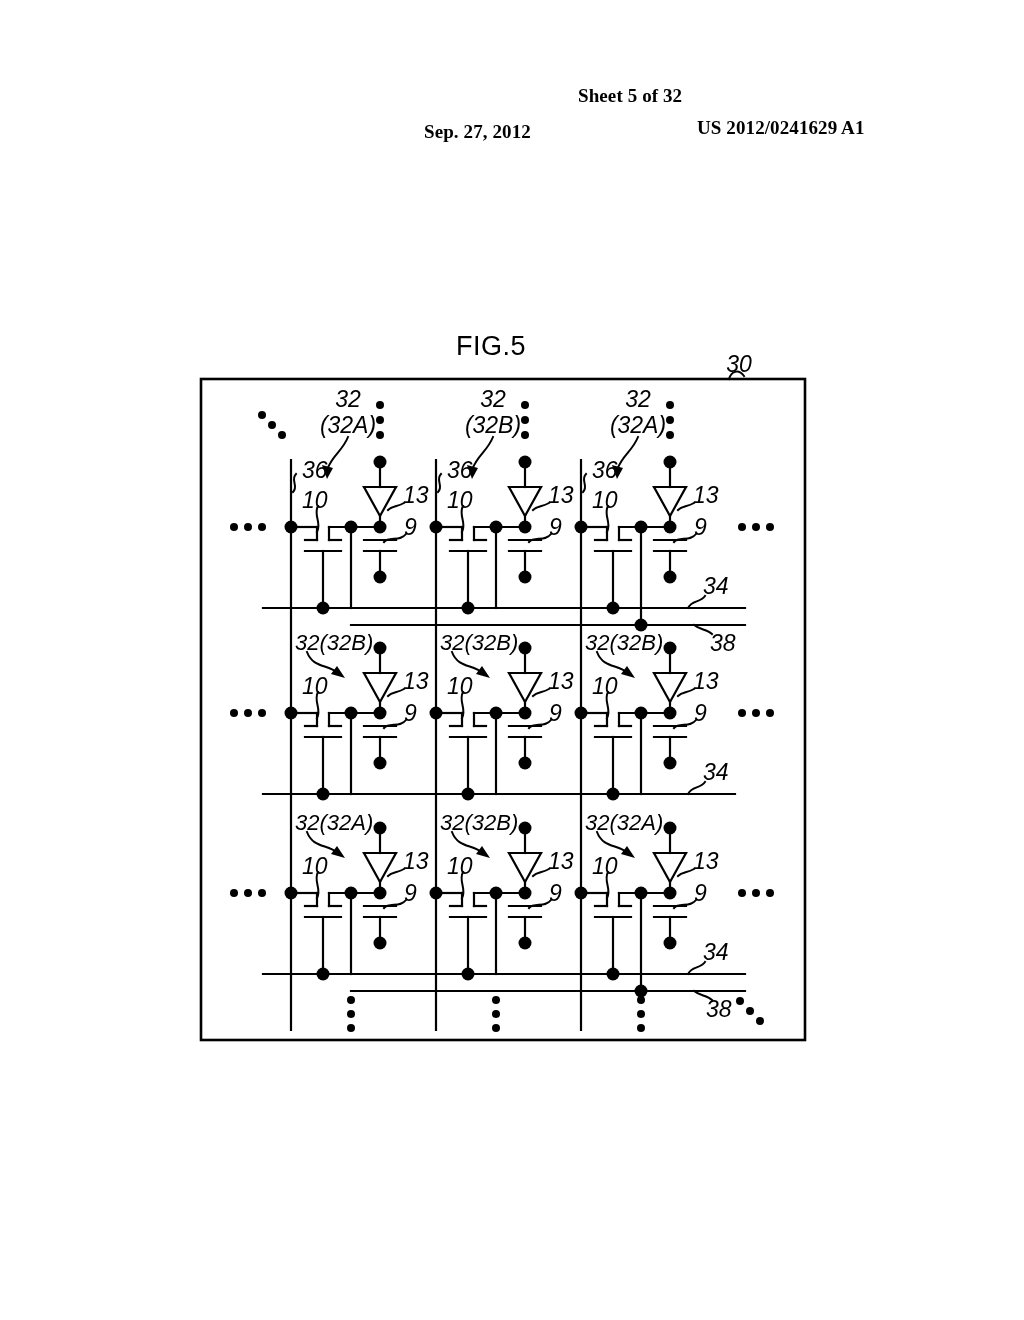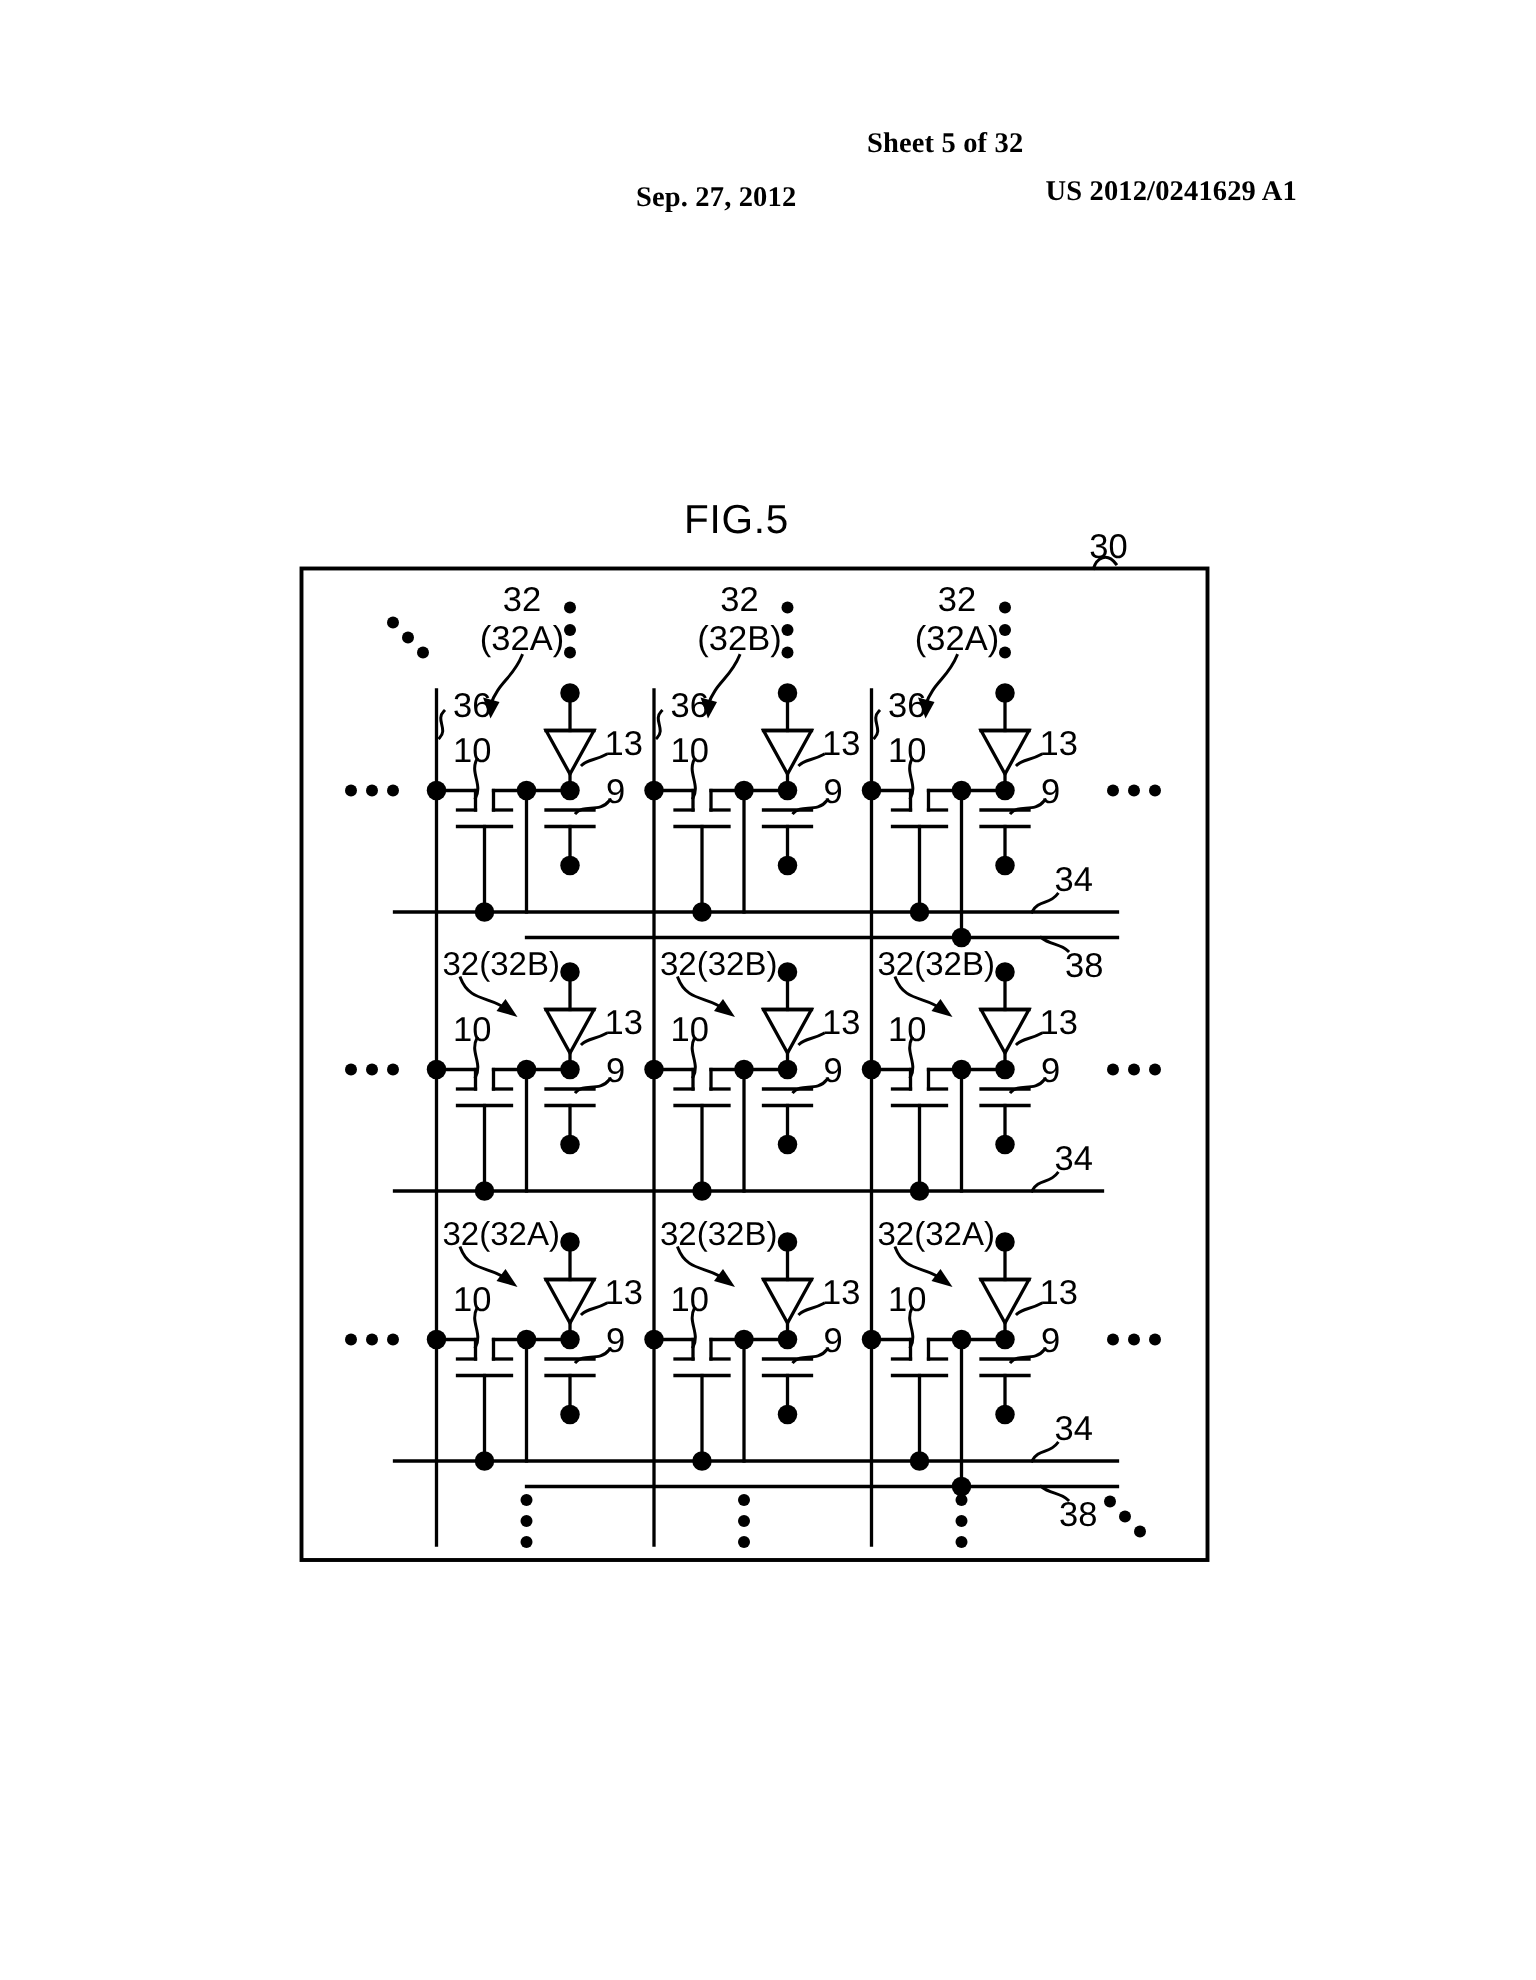--- a/index.html
+++ b/index.html
@@ -63,20 +63,21 @@
     margin-top: 28px;
   }
 
   
   #figure-canvas {
     position: absolute;
     left: 0;
     top: 0;
     width: 1024px;
     height: 1240px;
+    font-style: italic;
   }
   #figure-canvas svg {
     display: block;
   }
   .ref-label {
     font-family: "Liberation Sans", sans-serif;
     font-size: 23px;
     fill: #000000;
   }
   .ref-label-sm {

